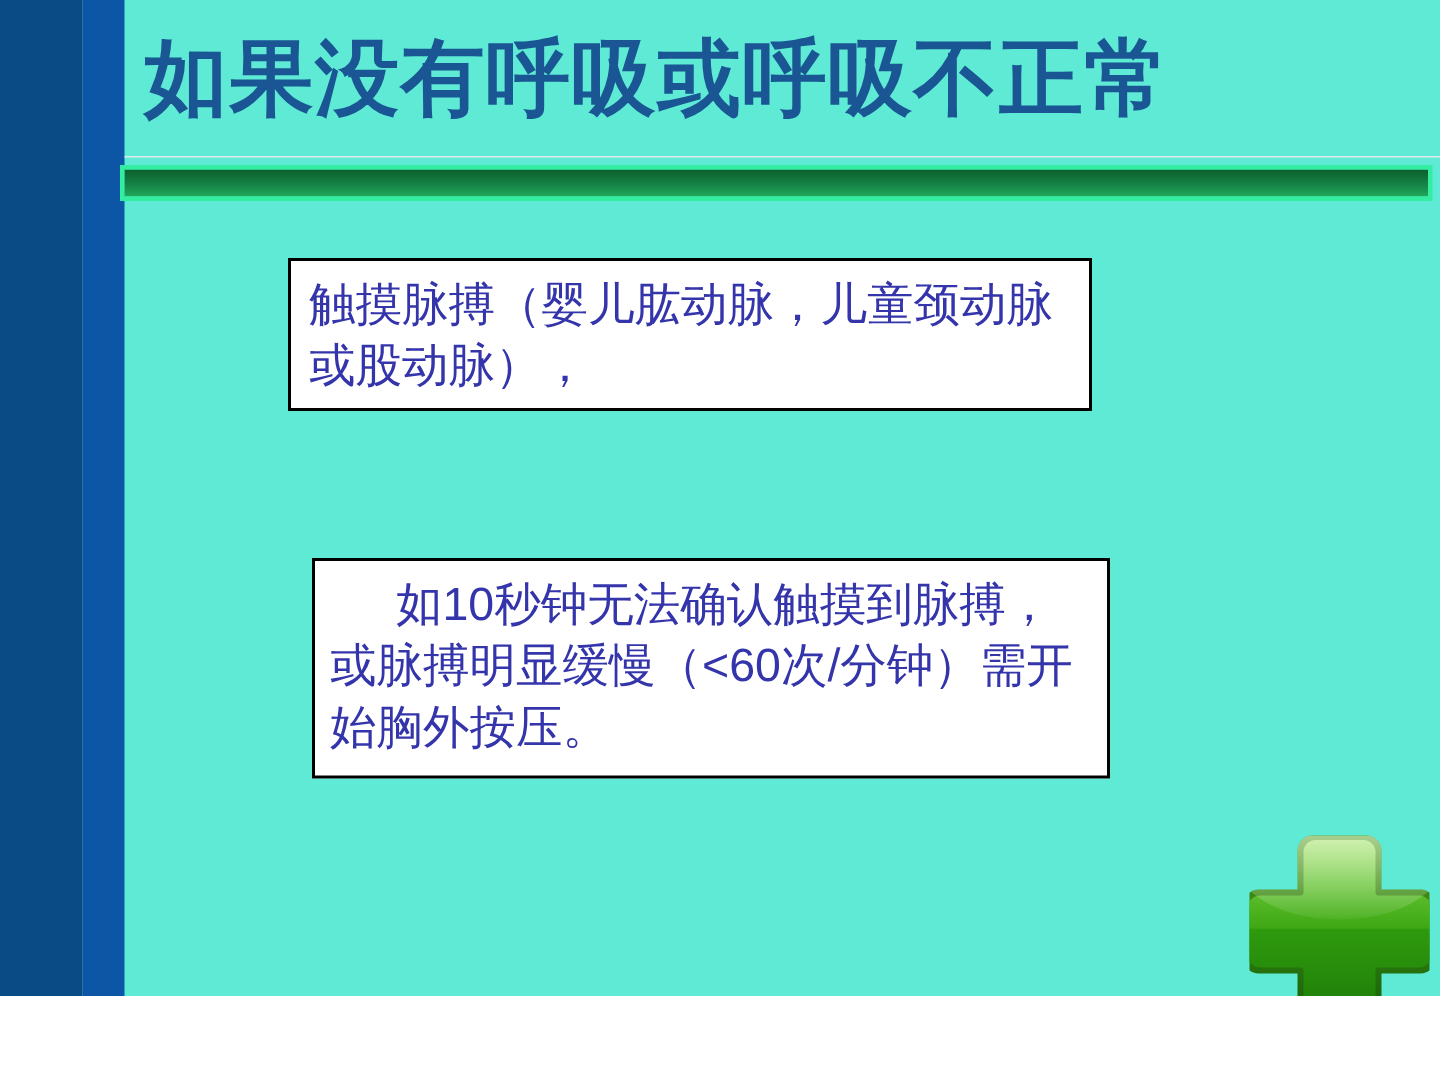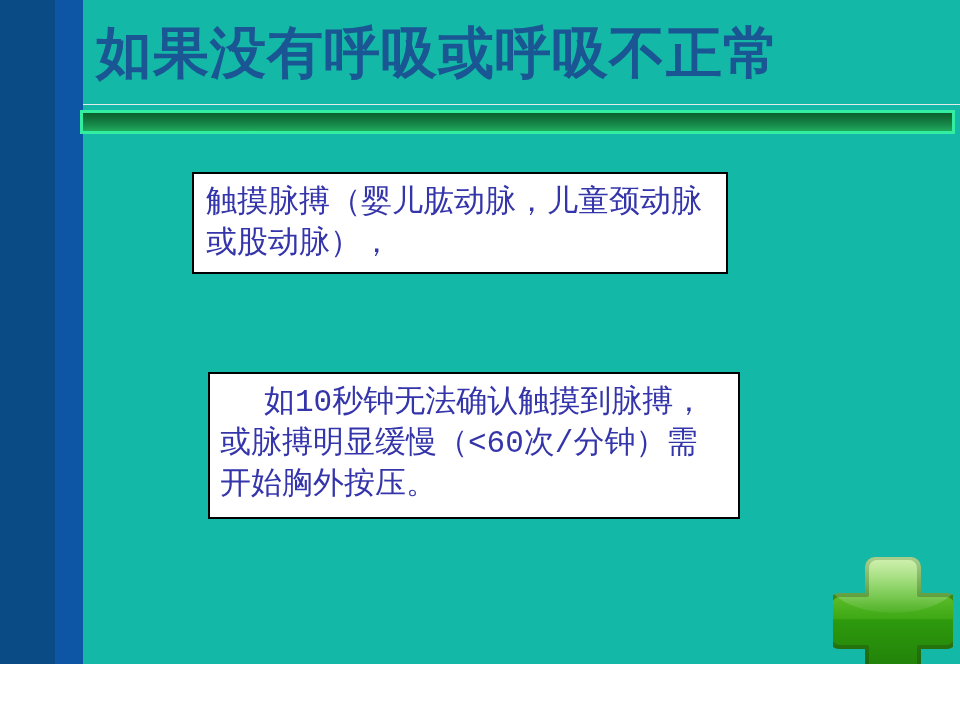--- a/index.html
+++ b/index.html
@@ -4,21 +4,21 @@
 <style>
   html, body {
     margin: 0;
     padding: 0;
     background: #ffffff;
   }
   #slide {
     position: relative;
     width: 960px;
     height: 664px;
-    background: #14b8a6;
+    background: #5eead4;
     overflow: hidden;
     font-family: "Liberation Serif", "DejaVu Serif", serif;
   }
 
   
   .sidebar-dark {
     position: absolute;
     left: 0; top: 0;
     width: 55px; height: 720px;
     background: #0A4A85;
@@ -79,21 +79,21 @@
     background: #dfeaea;
   }
 
   
   .textbox {
     position: absolute;
     border: 2px solid #000000;
     background: #ffffff;
     box-sizing: border-box;
     color: #3434AB;
-    font-family: Liberation Mono, monospace;
+    font-family: Liberation Sans, sans-serif;
     font-size: 31px;
     line-height: 1.33;
     letter-spacing: 0px;
     padding: 8px 10px 6px 12px;
   }
   #textbox-1 {
     left: 192px;
     top: 172px;
     width: 536px;
     height: 102px;

